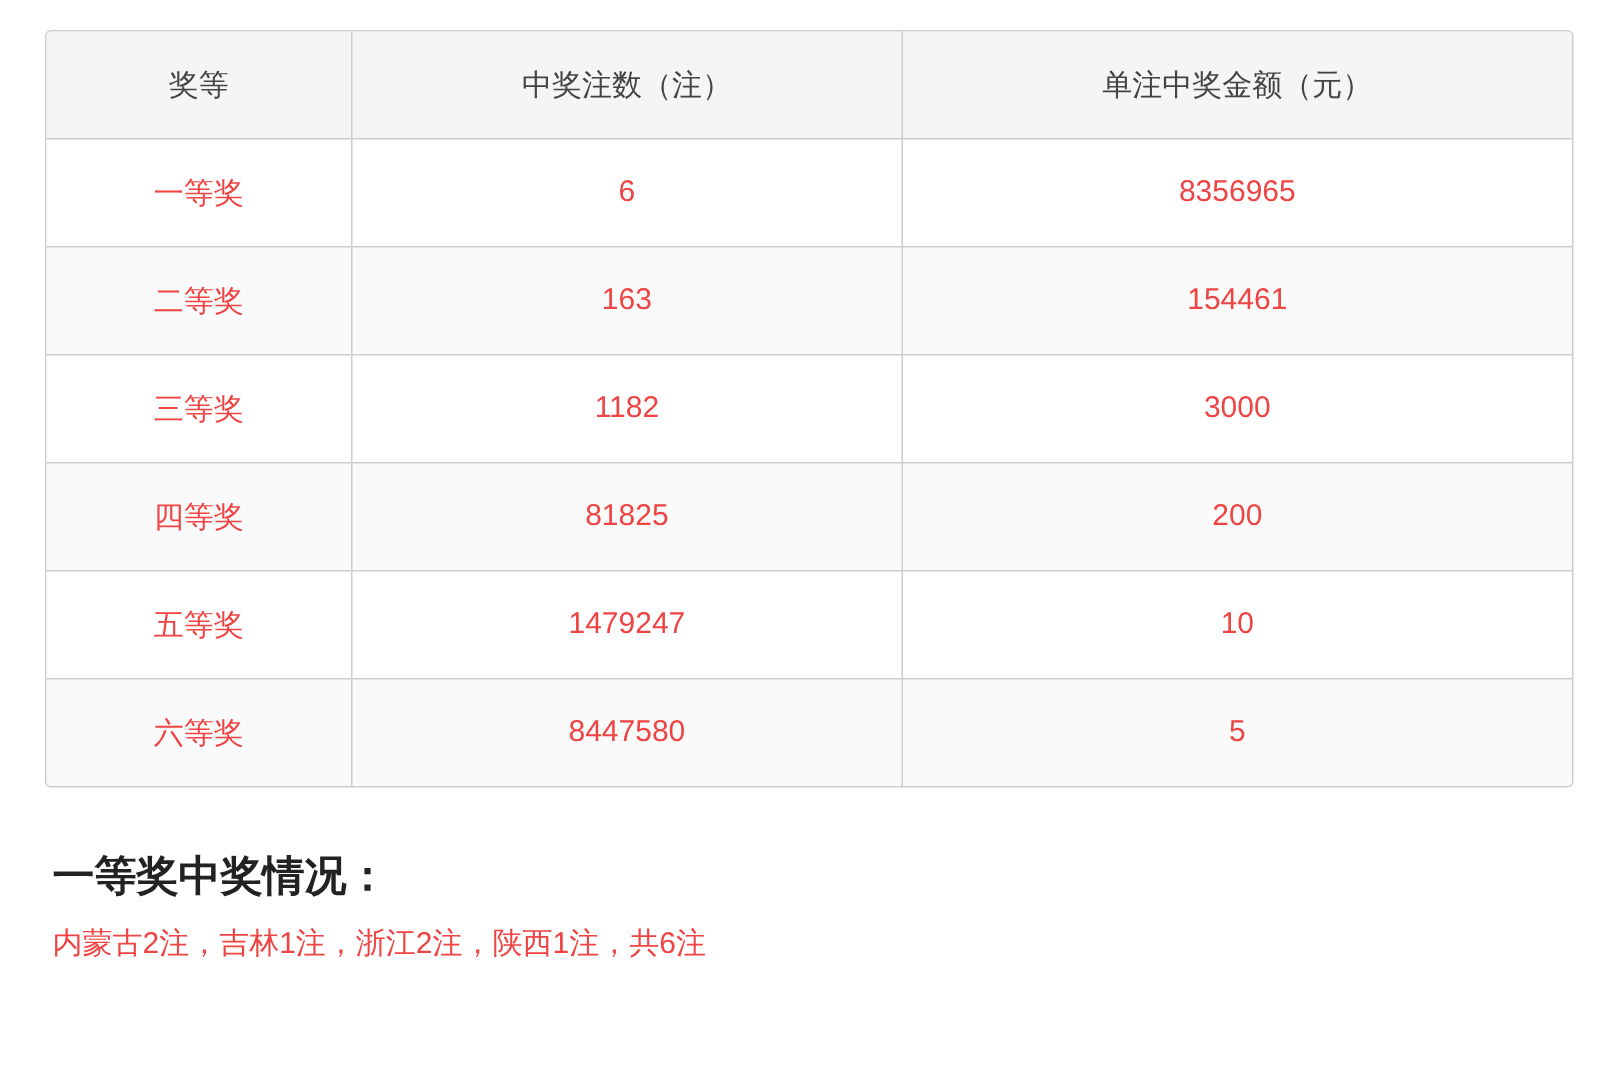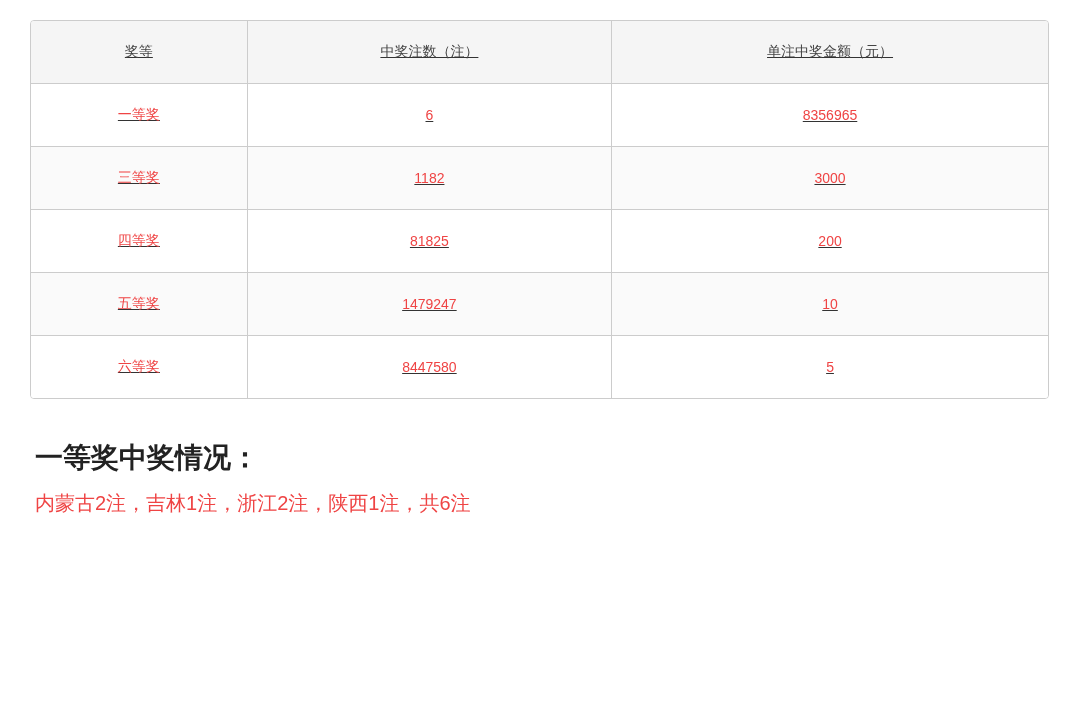--- a/index.html
+++ b/index.html
@@ -20,22 +20,21 @@
     .table-container {
       border: 1.5px solid #cccccc;
       border-radius: 4px;
       overflow: hidden;
       margin-bottom: 30px;
     }
 
     table {
       width: 100%;
       border-collapse: collapse;
-      font-size: 14px;
-      text-decoration: underline;
+      font-size: 20px;
     }
 
     thead tr {
       background-color: #f5f5f5;
     }
 
     th {
       padding: 22px 20px;
       text-align: center;
       font-weight: 500;
@@ -101,20 +100,25 @@
         <th>单注中奖金额（元）</th>
       </tr>
     </thead>
     <tbody id="table-body">
     <tr>
           <td>一等奖</td>
           <td>6</td>
           <td>8356965</td>
         </tr>
         <tr>
+          <td>二等奖</td>
+          <td>163</td>
+          <td>154461</td>
+        </tr>
+        <tr>
           <td>三等奖</td>
           <td>1182</td>
           <td>3000</td>
         </tr>
         <tr>
           <td>四等奖</td>
           <td>81825</td>
           <td>200</td>
         </tr>
         <tr>

